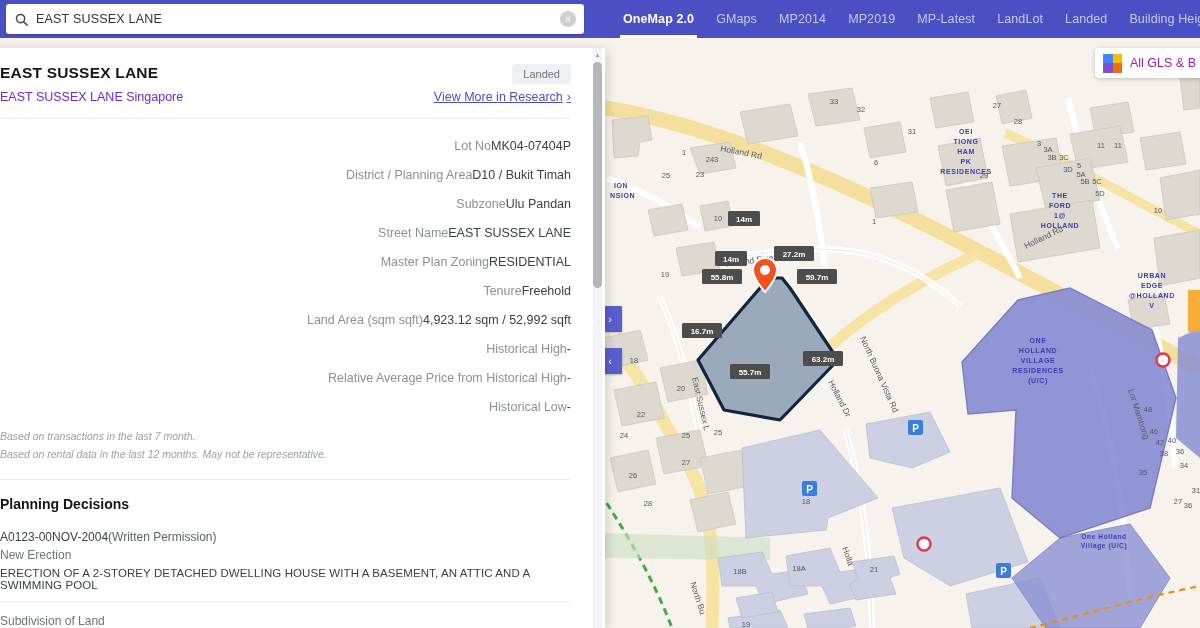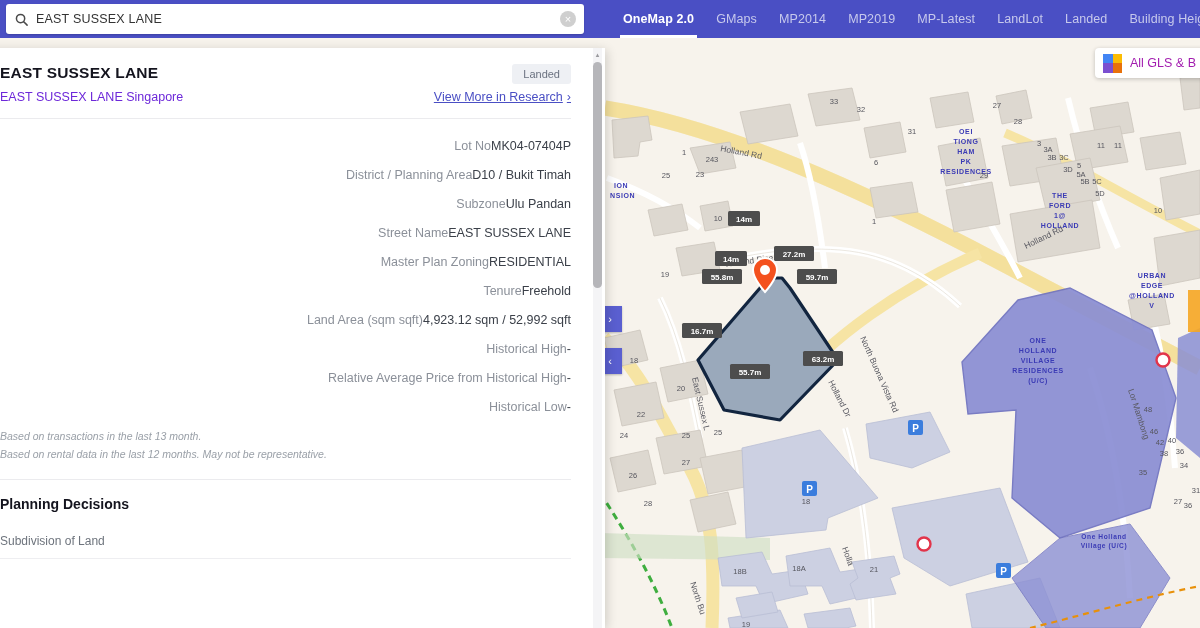--- a/index.html
+++ b/index.html
@@ -475,28 +475,35 @@
             <span class="k">Relative Average Price from Historical High</span>
             <span class="v">-</span>
           </div>
           <div class="row">
             <span class="k">Historical Low</span>
             <span class="v">-</span>
           </div>
         </div>
 
         <div class="notes">
-          <div class="note">Based on transactions in the last 13 month.</div>
+          <div class="note">Based on transactions in the last 7 month.</div>
           <div class="note">Based on rental data in the last 12 months. May not be representative.</div>
         </div>
 
         <div class="divider"></div>
 
         <div class="sect-title">Planning Decisions</div>
 
+        <div class="pd">
+          <div class="pd-ref">
+            <b>A0123-00NOV-2004</b><span>(Written Permission)</span>
+          </div>
+          <div class="pd-type">New Erection</div>
+          <div class="pd-desc">ERECTION OF A 2-STOREY DETACHED DWELLING HOUSE WITH A BASEMENT, AN ATTIC AND A SWIMMING POOL</div>
+        </div>
 
         <div class="pd">
           <div class="pd-type">Subdivision of Land</div>
 
         </div>
 
       </div>
     </div>
 
     <div class="panel-scrollbar">

